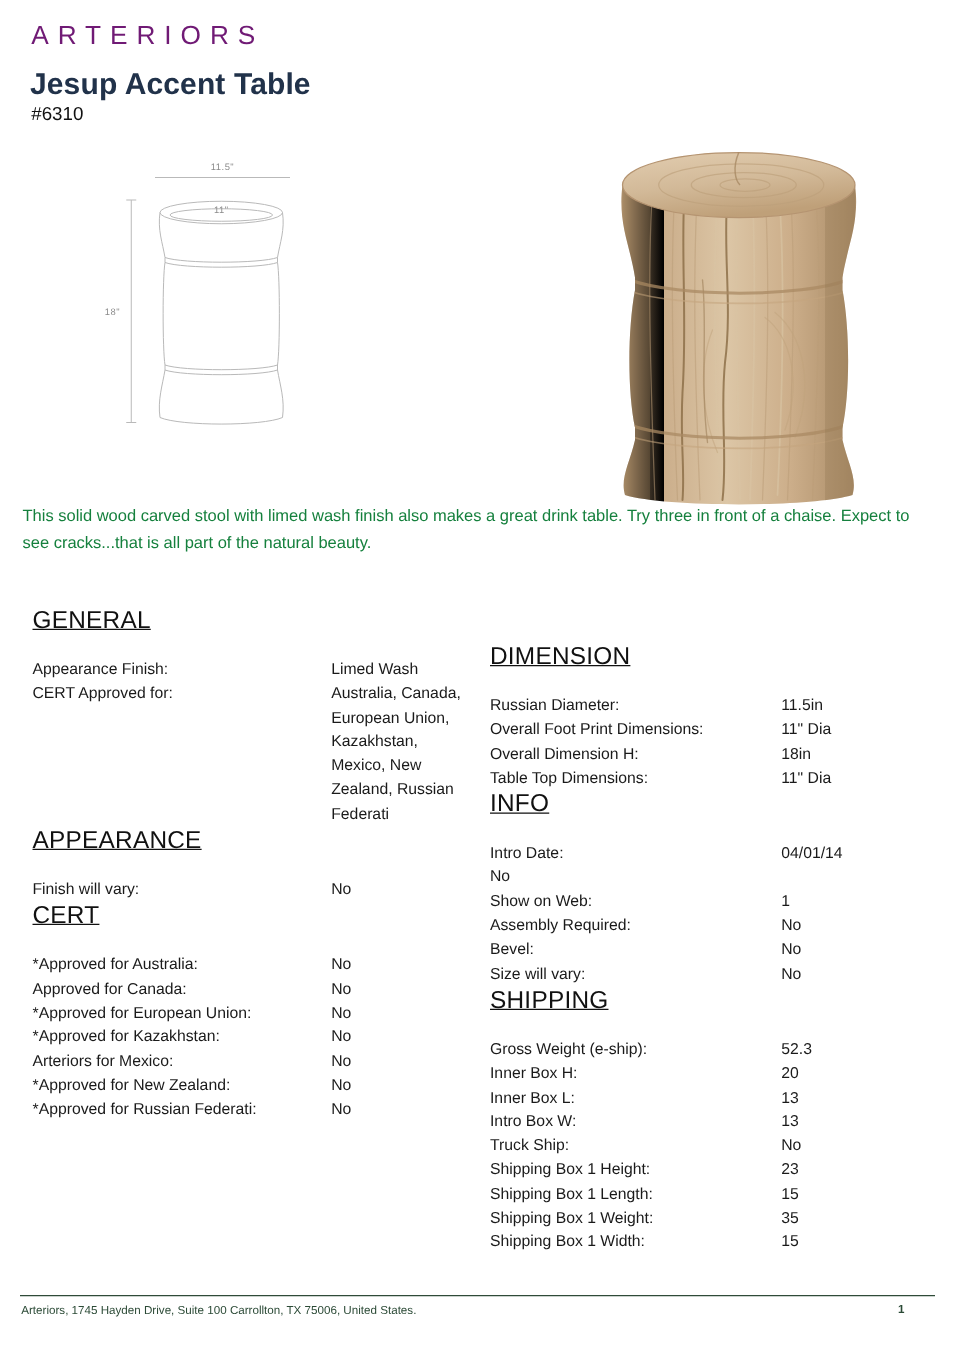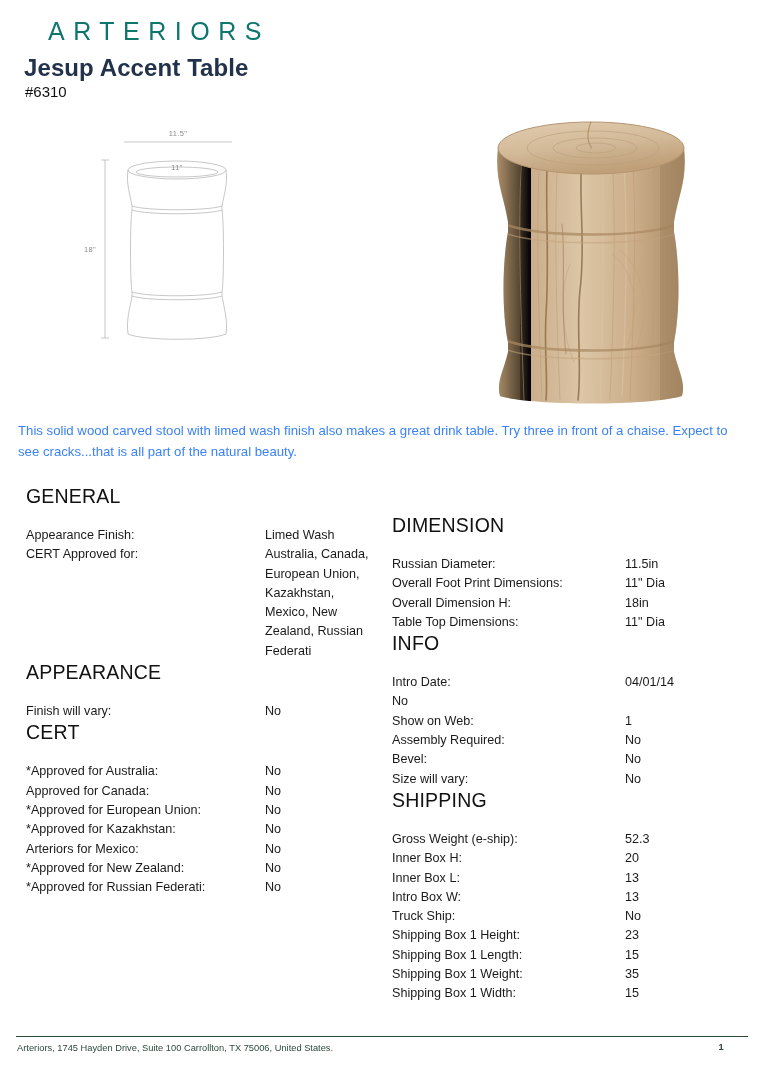--- a/index.html
+++ b/index.html
@@ -14,26 +14,25 @@
     font-family: "Liberation Sans", sans-serif;
     color: #1a1a1a;
     overflow: hidden;
   }
 
   
   .brand {
     position: absolute;
     left: 25px;
     top: 17px;
-    font-size: 25px;
+    font-size: 21px;
     letter-spacing: 0.34em;
-    color: #0f766e;
+    color: #701a75;
     font-weight: 300;
     white-space: nowrap;
-    margin-left: 23px;
   }
   .product-title {
     position: absolute;
     left: 24px;
     top: 54px;
     font-size: 24px;
     color: #21324a;
     font-weight: 700;
     letter-spacing: 0.1px;
     white-space: nowrap;
@@ -71,25 +70,25 @@
     top: 104px;
     width: 258px;
     height: 300px;
   }
   .photo svg { display: block; }
 
   
   .description {
     position: absolute;
     left: 18px;
-    top: 420px;
+    top: 402px;
     width: 734px;
     font-size: 13.2px;
     line-height: 21px;
-    color: #3b82f6;
+    color: #15803d;
   }
 
   
   .col-left {
     position: absolute;
     left: 26px;
     top: 485px;
     width: 352px;
   }
   .col-right {
@@ -98,20 +97,21 @@
     top: 514px;
     width: 352px;
   }
   .section + .section { margin-top: 0; }
   .section-title {
     font-size: 19.5px;
     font-weight: 400;
     color: #111111;
     margin: 0 0 18px 0;
     letter-spacing: 0.2px;
+    text-decoration: underline;
   }
   .section-gap-lg { margin-top: 34px; }
   .section-gap-md { margin-top: 30px; }
   .spec-row {
     display: flex;
     align-items: flex-start;
     font-size: 12.6px;
     line-height: 19.3px;
     color: #1a1a1a;
   }

